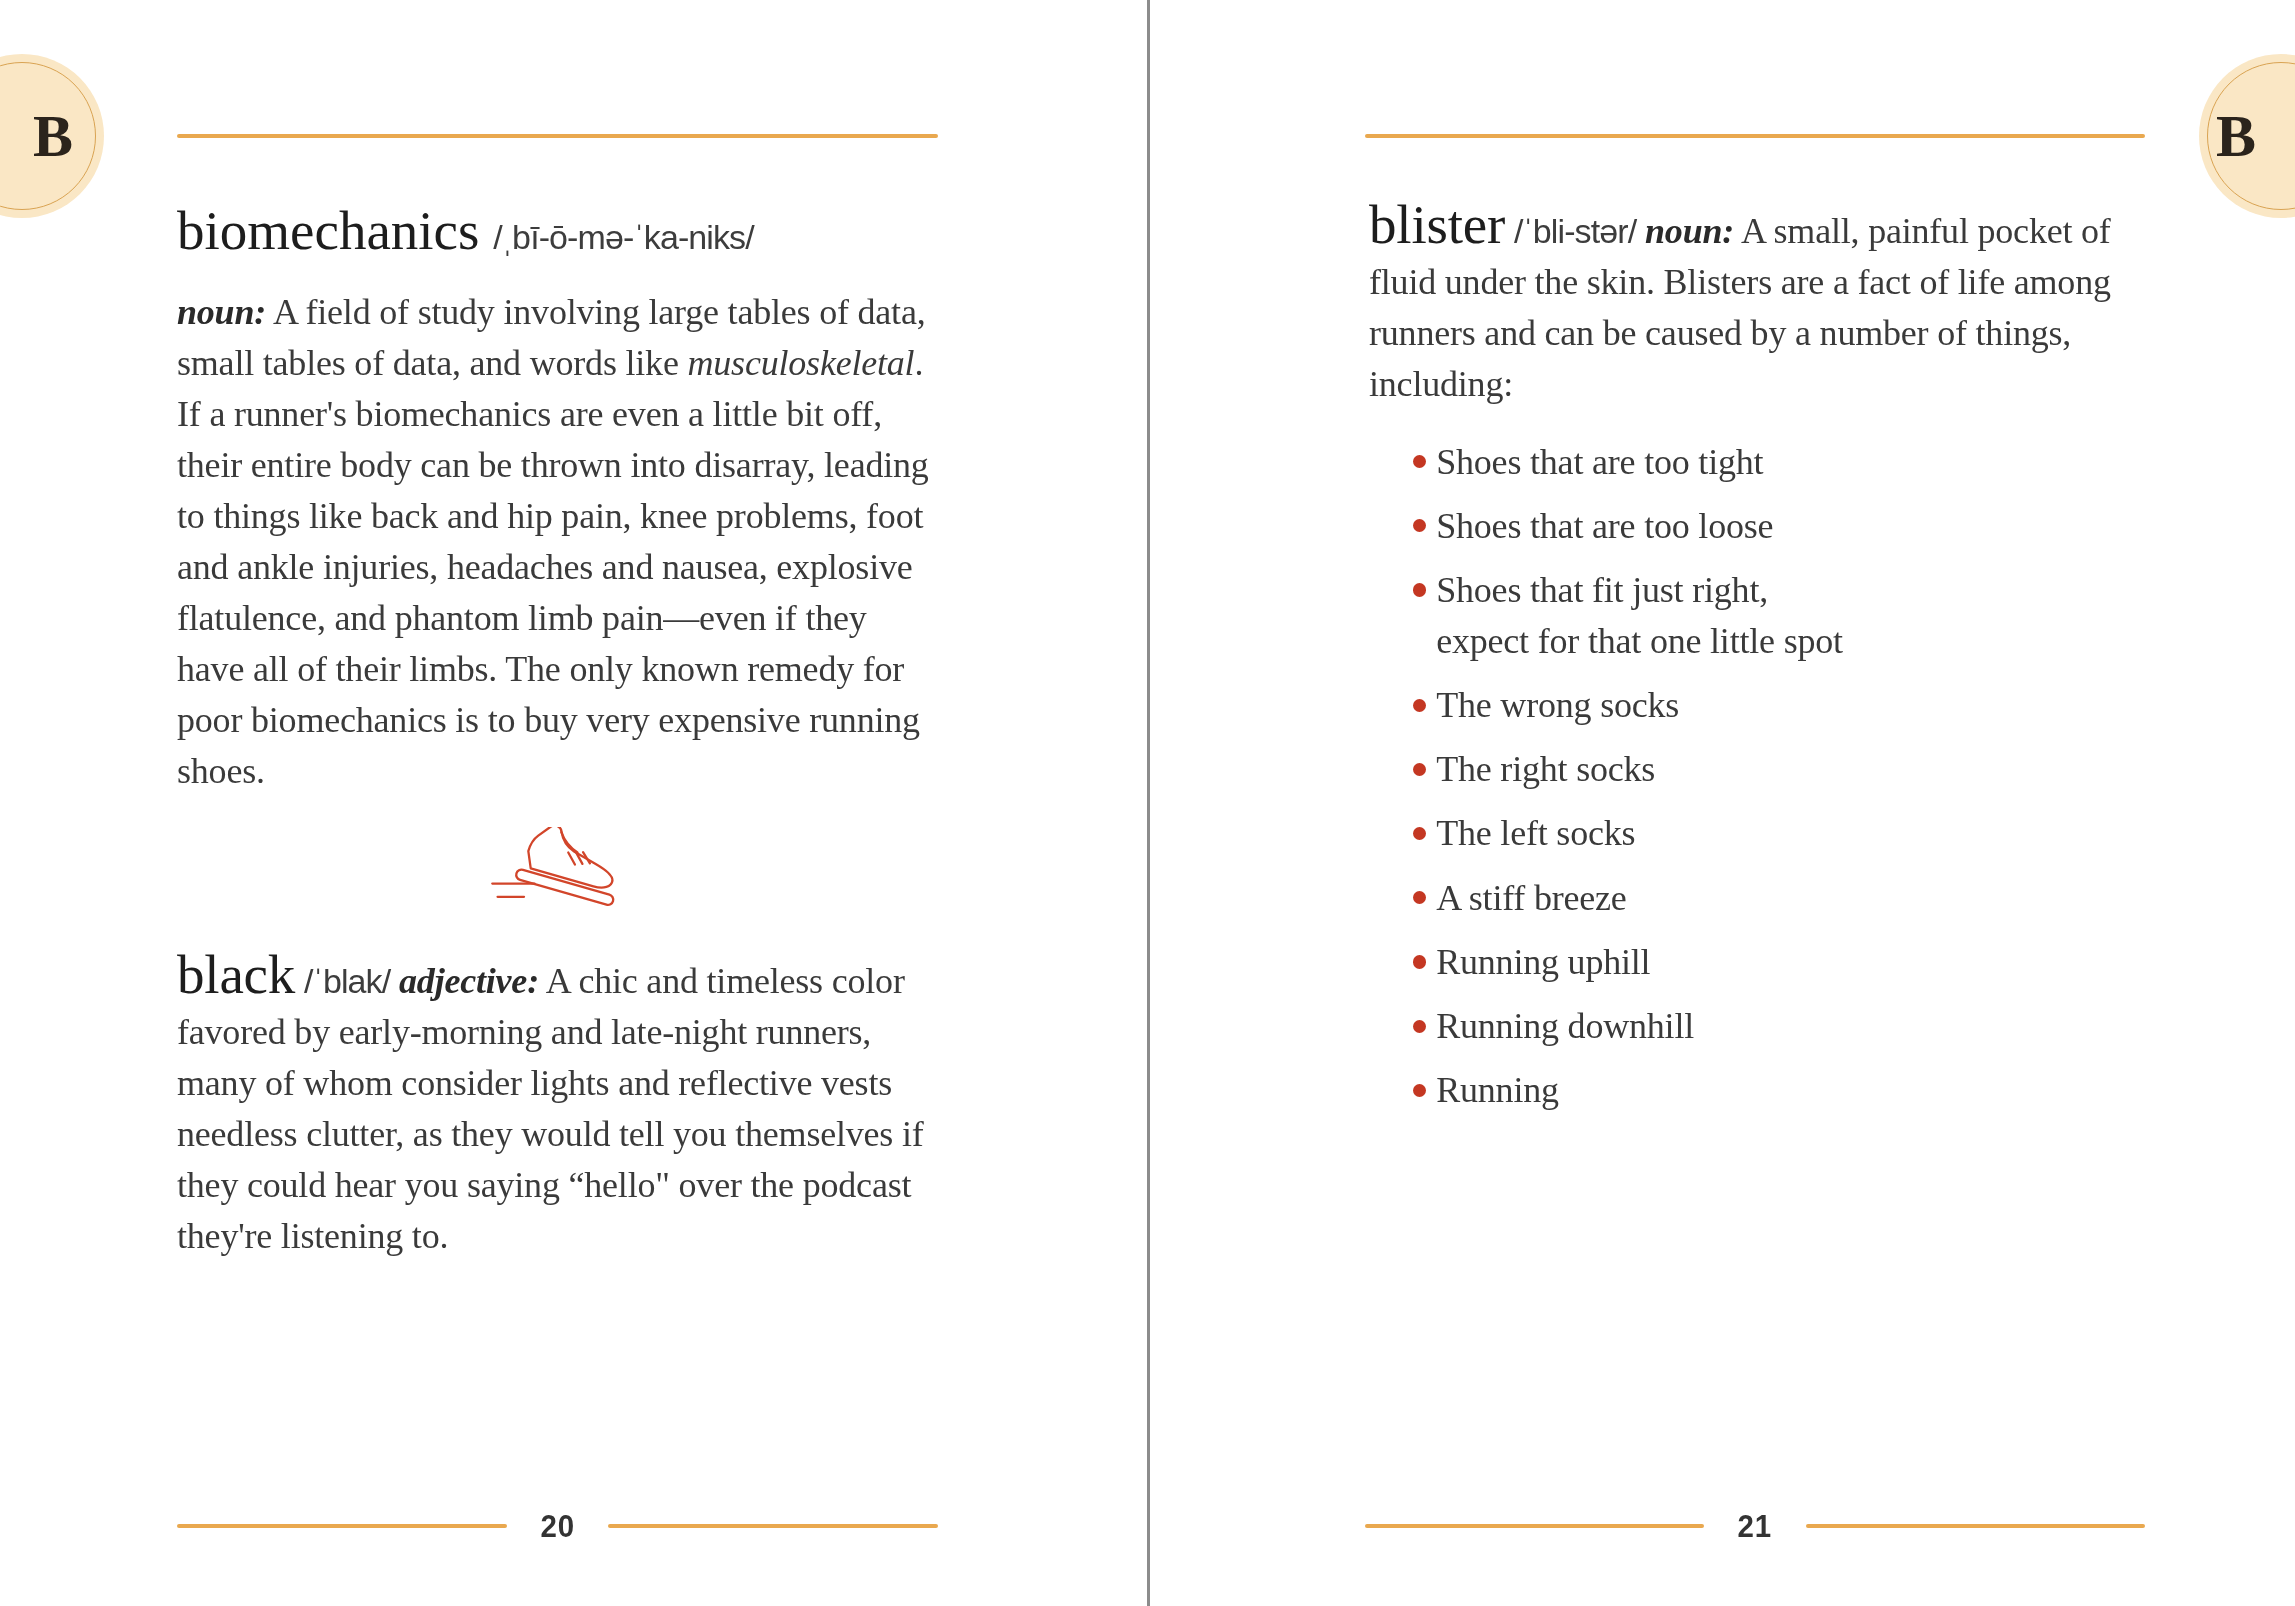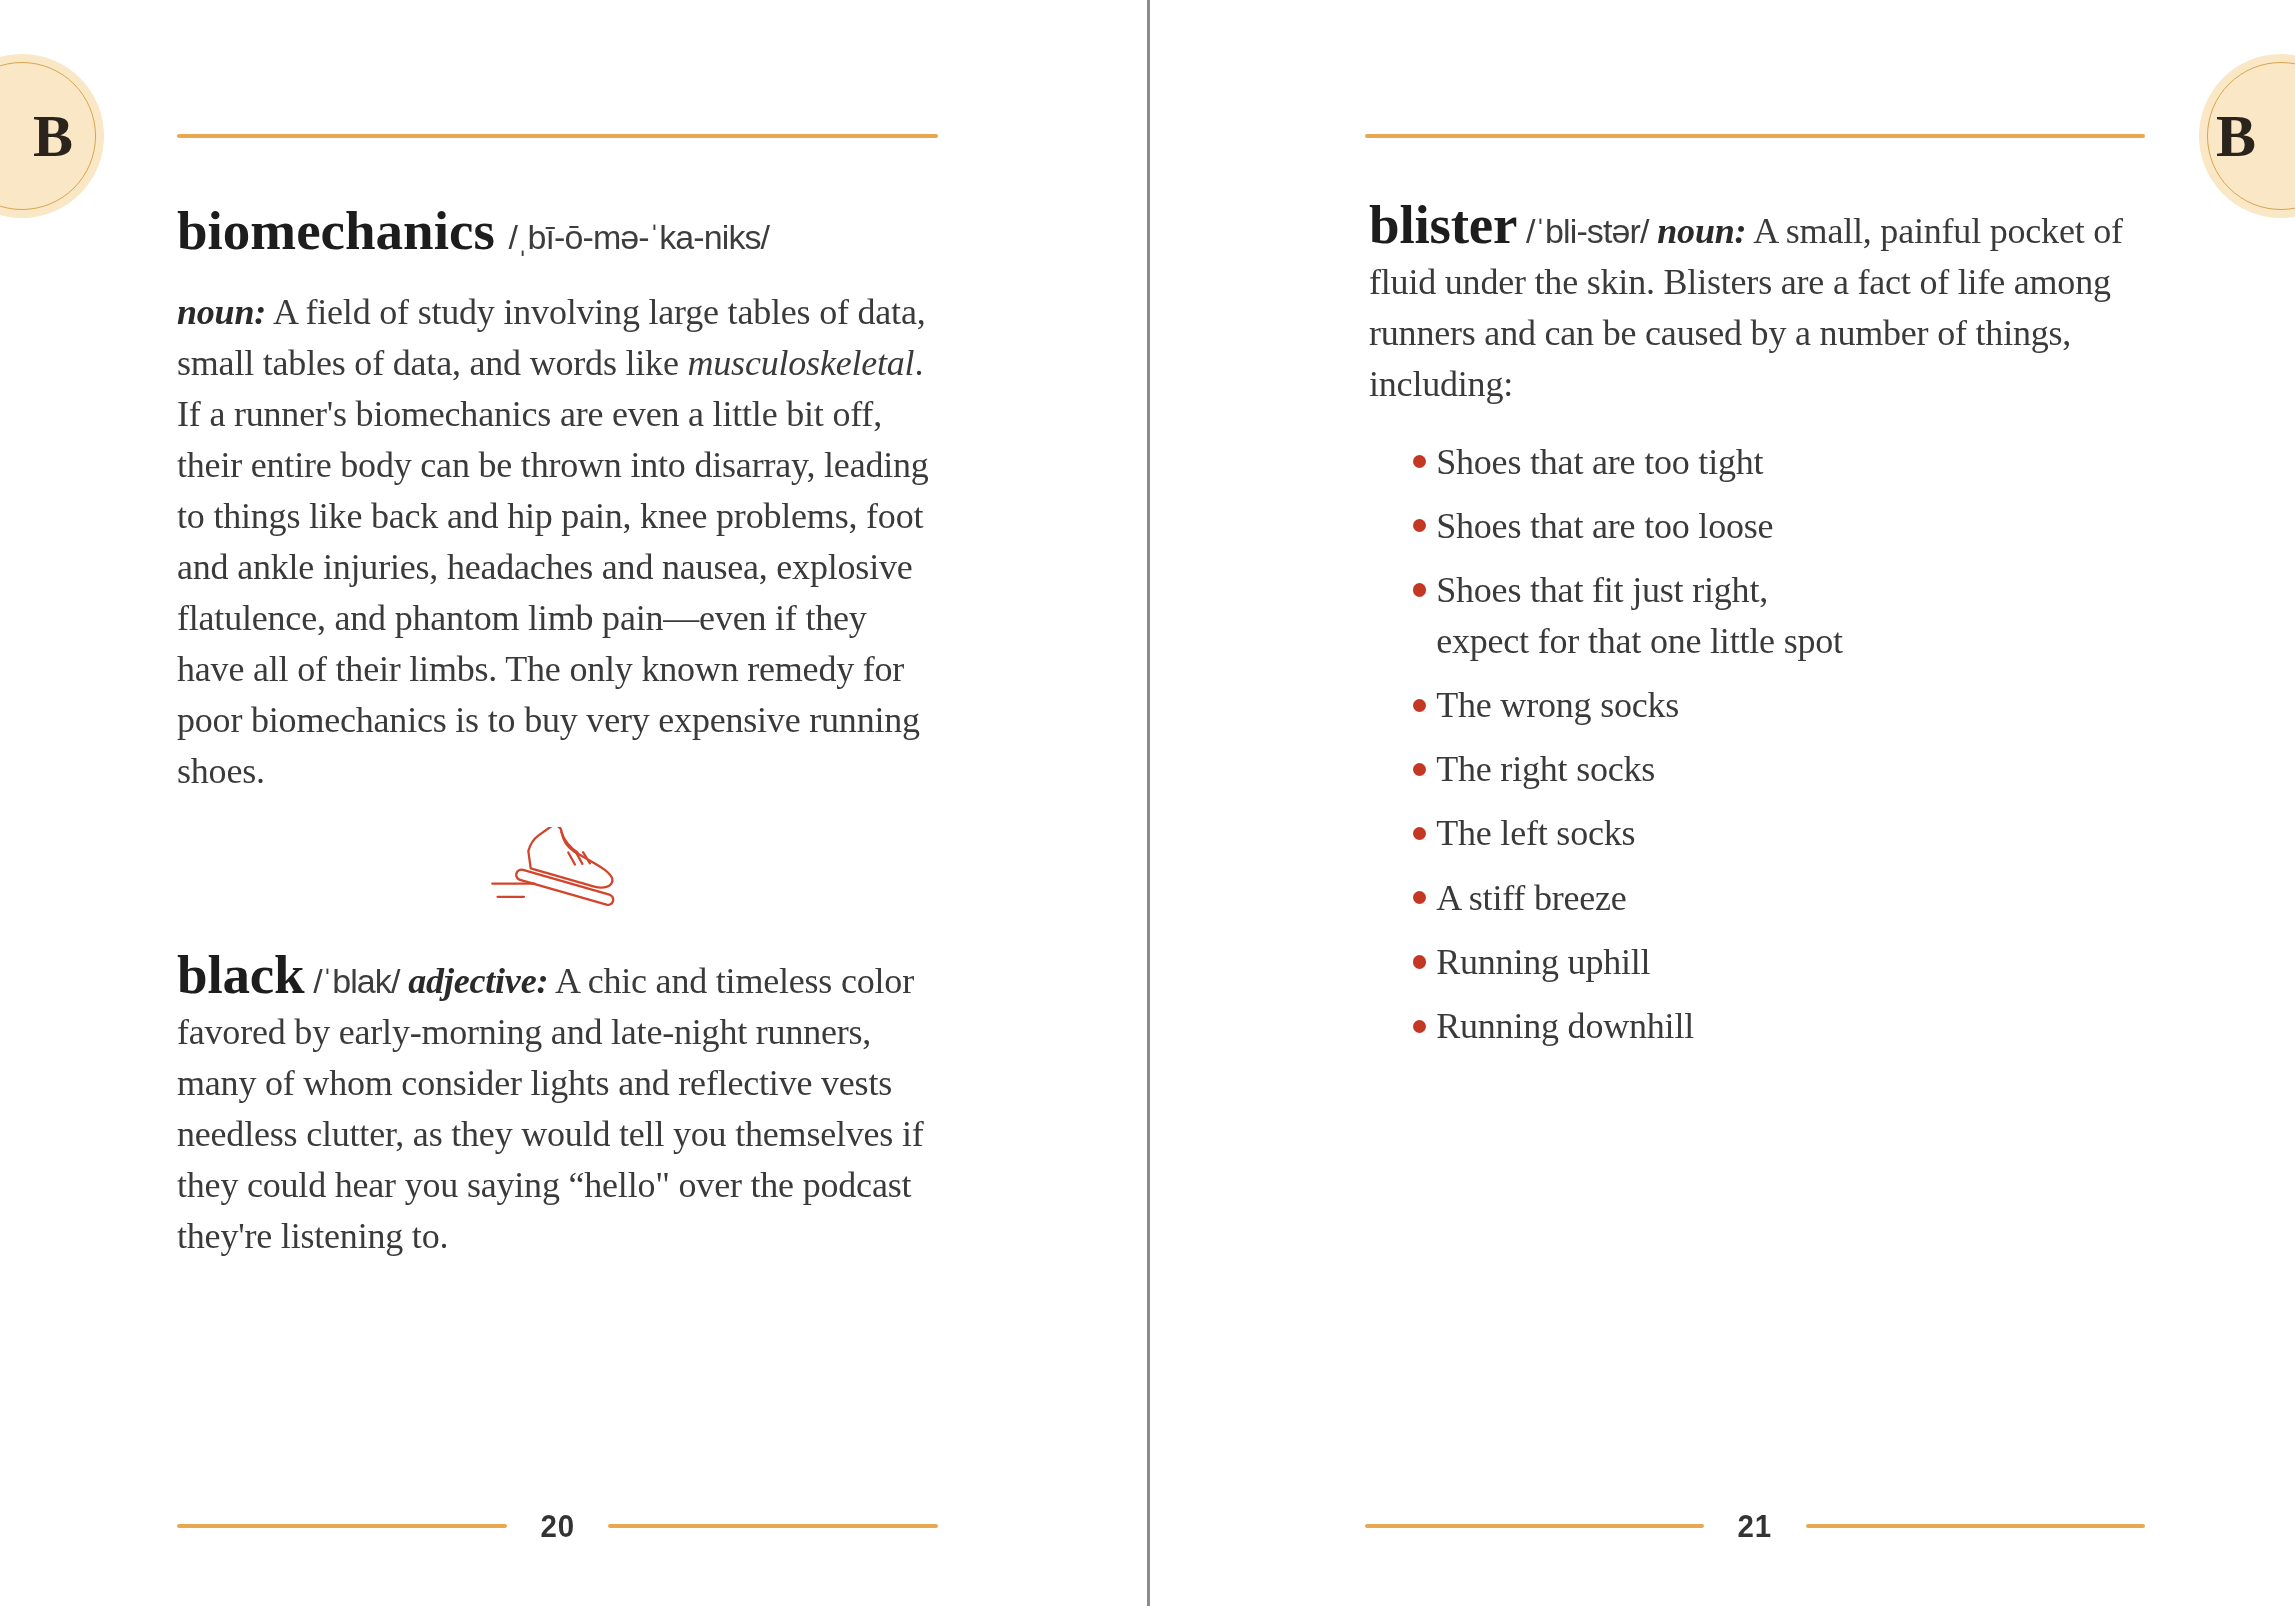--- a/index.html
+++ b/index.html
@@ -24,21 +24,21 @@
   .top-rule{position:absolute;top:134px;height:4.4px;background:#e9a84f;border-radius:2.6px;}
   .page.left .top-rule{left:177px;width:761px;}
   .page.right .top-rule{left:215px;width:780px;}
 
   
   .entries{position:absolute;top:199px;}
   .page.left .entries{left:177px;width:761px;}
   .page.right .entries{left:219px;width:775px;}
 
   .headline{font-weight:700;font-size:55px;line-height:64px;color:#1d1d1d;margin-bottom:17.7px;}
-  .headword{font-weight:700;font-size:55px;color:#1d1d1d;}
+  .headword{font-weight:400;font-size:55px;color:#1d1d1d;}
   .pron{font-family:"Liberation Sans",sans-serif;font-weight:400;font-size:34px;
         color:#3d3d3d;letter-spacing:-0.9px;}
   .pos{font-style:italic;font-weight:700;font-size:36px;color:#2a2a2a;}
   .body{font-size:36px;line-height:51px;color:#3a3a3a;letter-spacing:-0.2px;margin:0;}
   .entry + .entry{margin-top:26.5px;}
   .italic{font-style:italic;}
 
   .icon-wrap{text-align:center;margin:30px 0 26.5px 0;}
   .icon-wrap svg{display:inline-block;}
 
@@ -135,20 +135,24 @@
               <span class="btext">A stiff breeze</span>
             </li>
             <li>
               <span class="bdot"></span>
               <span class="btext">Running uphill</span>
             </li>
             <li>
               <span class="bdot"></span>
               <span class="btext">Running downhill</span>
             </li>
+            <li>
+              <span class="bdot"></span>
+              <span class="btext">Running</span>
+            </li>
           </ul>
         </div>
       </div>
     <div class="footer">
       <div class="frule"></div>
       <span class="page-num">21</span>
       <div class="frule"></div>
     </div>
   </section>
 </div>

